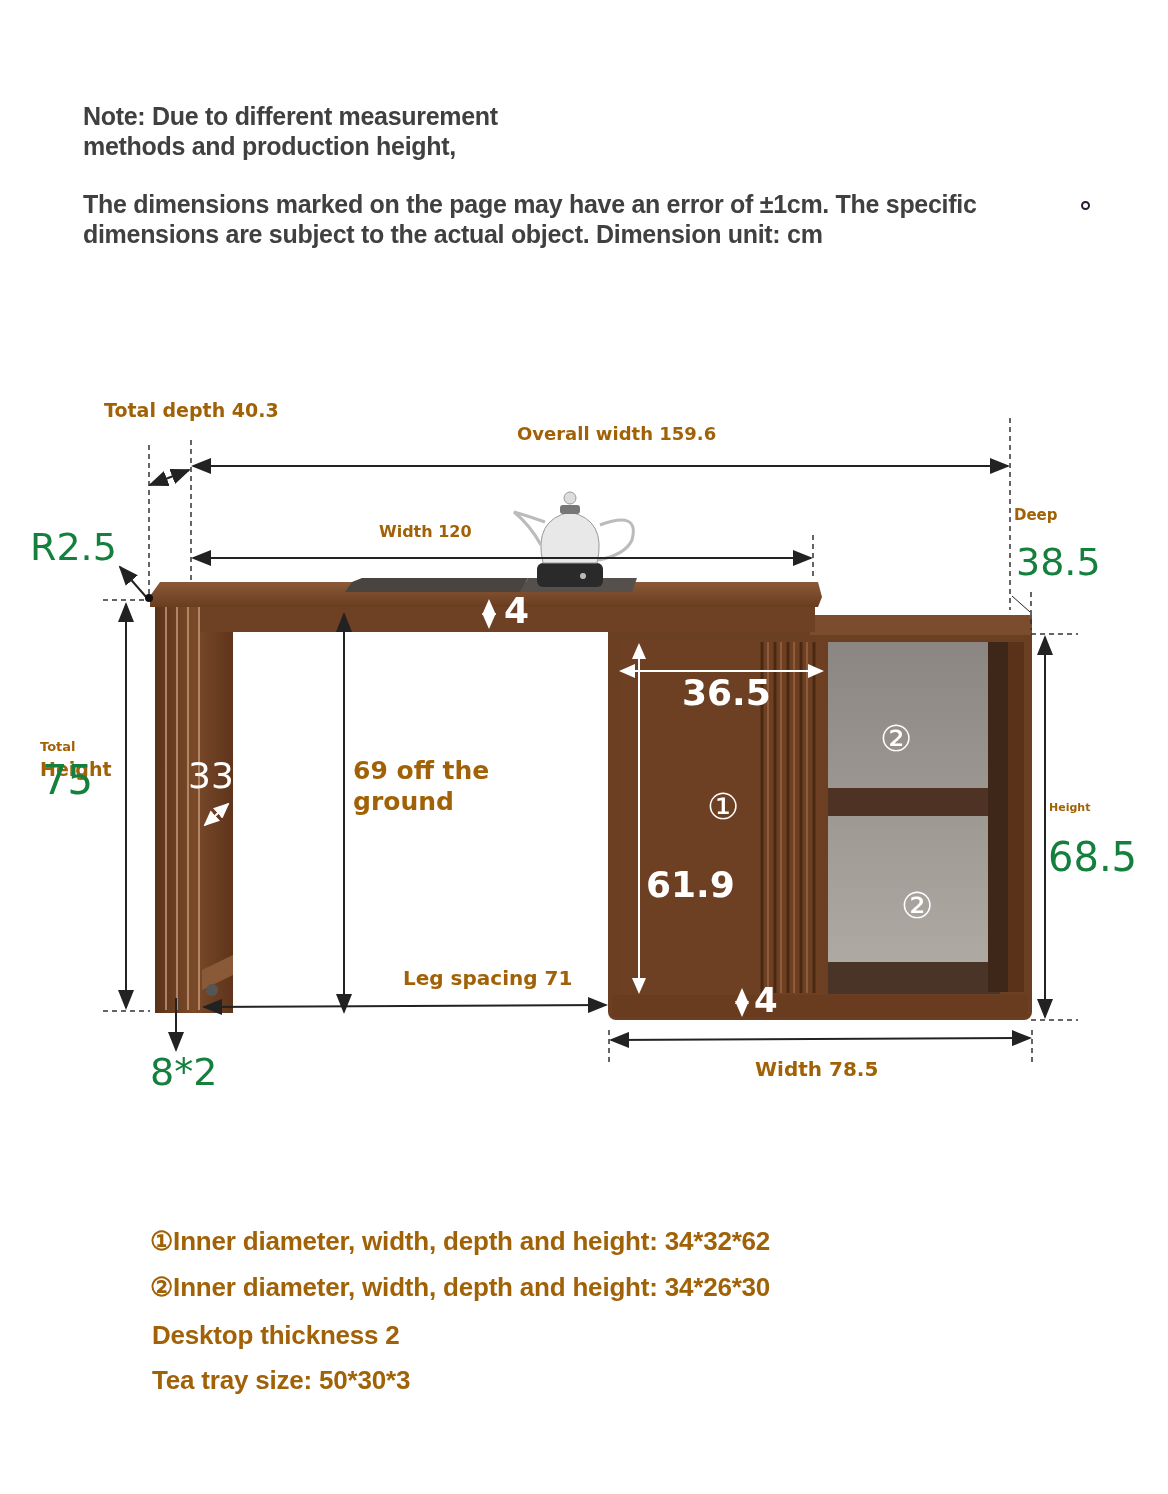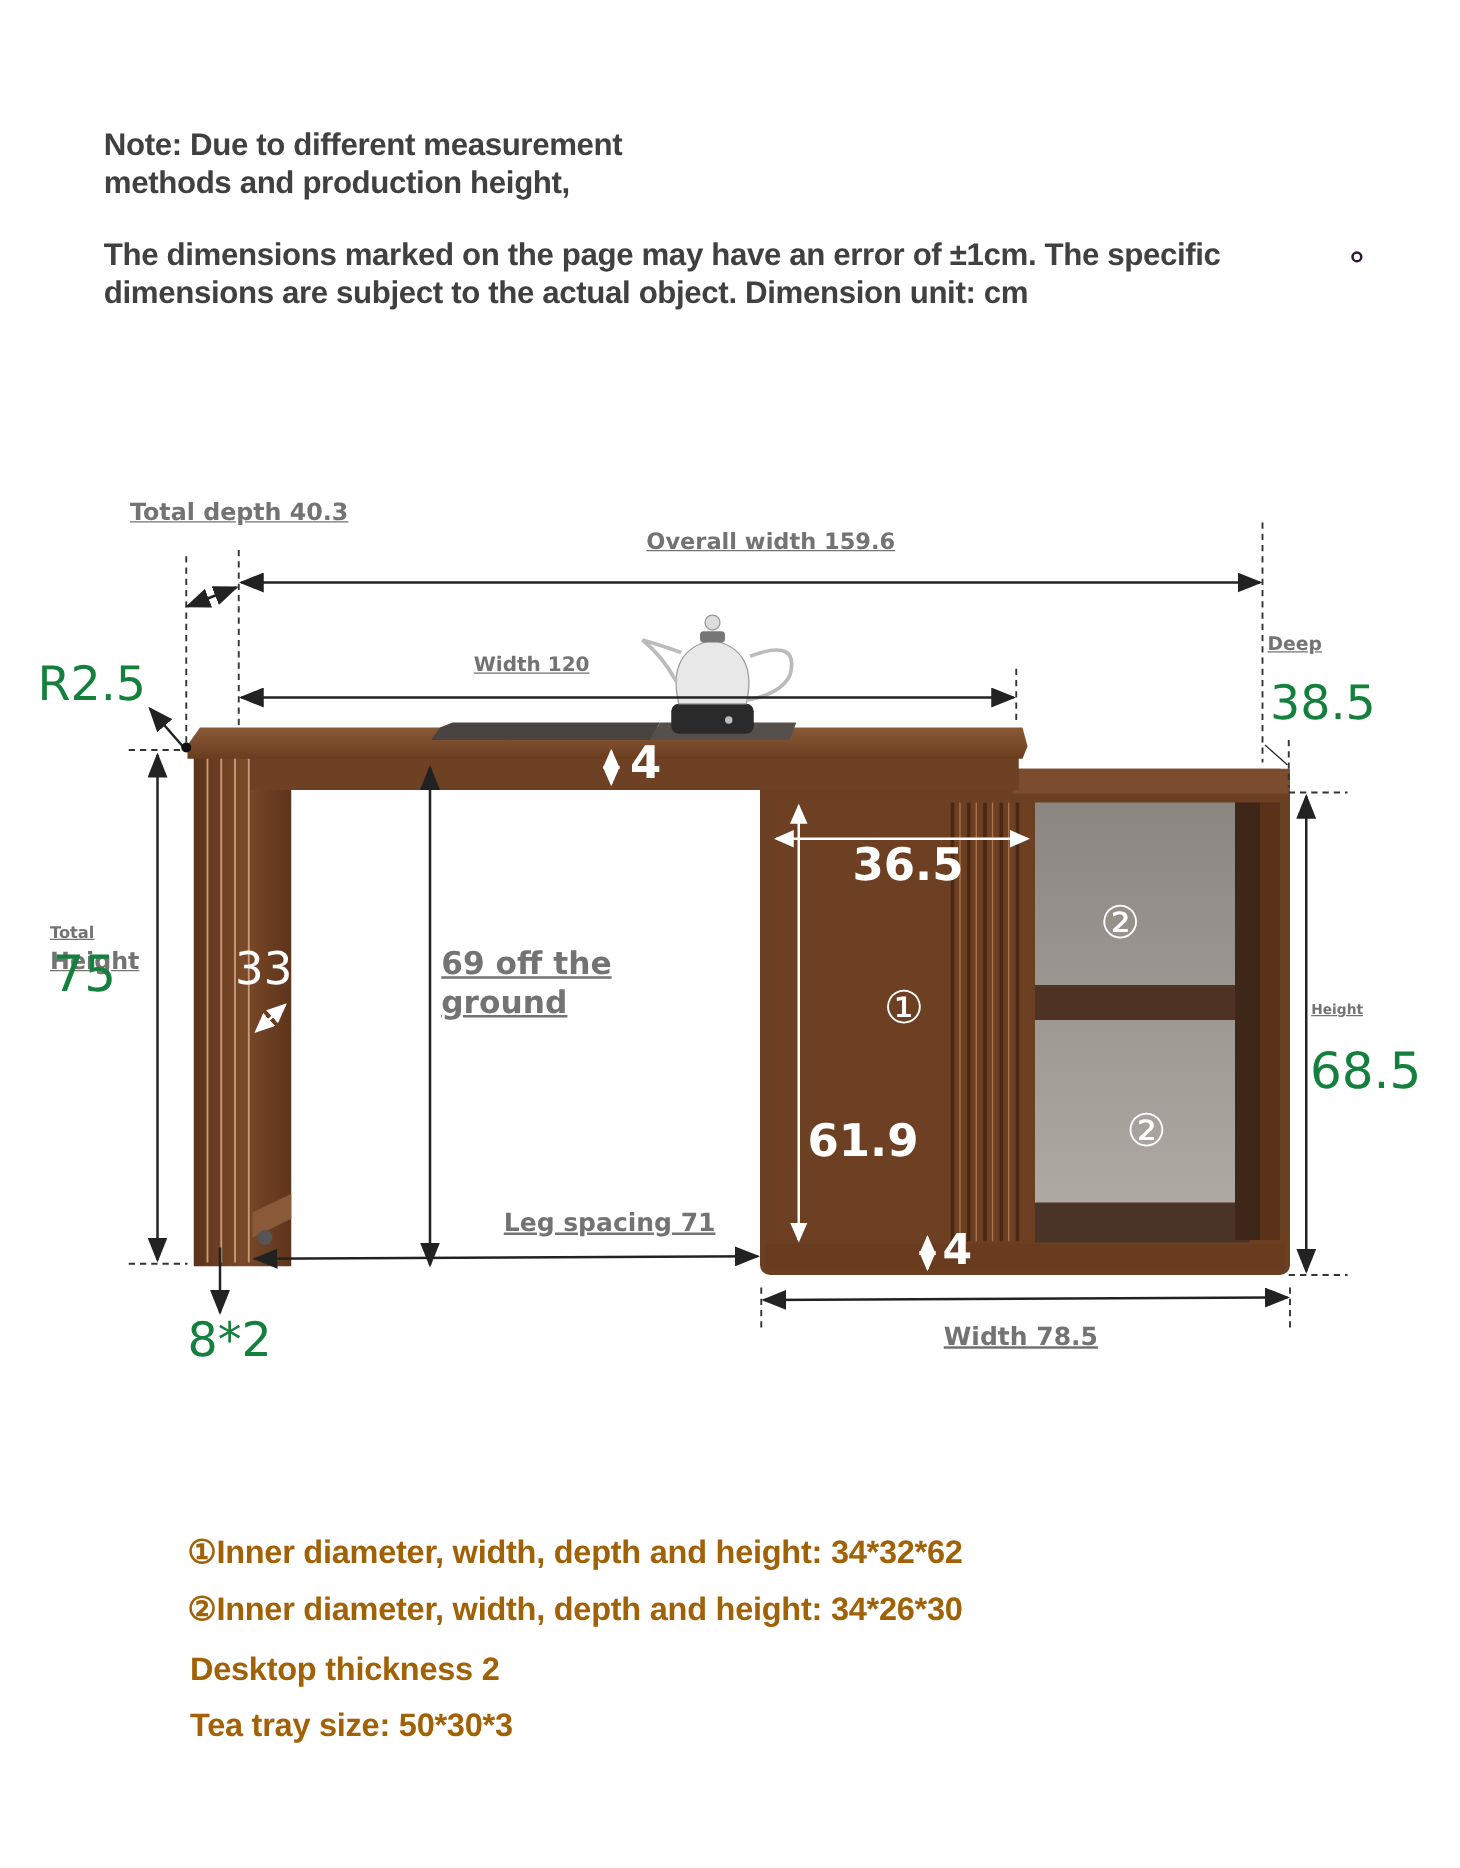--- a/index.html
+++ b/index.html
@@ -1,20 +1,20 @@
 <!DOCTYPE html>
 <html><head>
 <meta charset="utf-8">
 <style>
   * { box-sizing: border-box; margin: 0; padding: 0; }
   html, body { width: 1168px; height: 1494px; background: #ffffff; overflow: hidden; }
   body { position: relative; font-family: "Liberation Sans", "DejaVu Sans", sans-serif; }
   .abs { position: absolute; }
   .note { color: #404040; font-weight: bold; font-size: 25px; line-height: 30px; letter-spacing: -0.3px; }
-  .lbl-b { color: #737373; font-weight: bold; font-family: "DejaVu Sans", sans-serif; text-decoration: underline; }
+  .lbl-b { color: #a16207; font-weight: bold; font-family: "DejaVu Sans", sans-serif; }
   .lbl-g { color: #15803d; font-family: "DejaVu Sans", sans-serif; font-weight: normal; }
   .lbl-w { color: #ffffff; font-family: "DejaVu Sans", sans-serif; font-weight: bold; }
   .spec { color: #a16207; font-weight: bold; font-size: 26px; line-height: 30px; font-family: "Liberation Sans", sans-serif; letter-spacing: -0.2px; }
   svg { position: absolute; left: 0; top: 0; }
 </style>
 </head>
 <body>
 
 <div class="abs note" style="left:83px; top:101px;">Note: Due to different measurement</div>
 <div class="abs note" style="left:83px; top:131px;">methods and production height,</div>
@@ -161,21 +161,21 @@
 
 <div class="abs lbl-b" style="left:40px; top:735px; font-size:13px; line-height:23px;">Total</div>
 <div class="abs lbl-b" style="left:40px; top:758px; font-size:19px; line-height:23px;">Height</div>
 <div class="abs lbl-g" style="left:42px; top:757px; font-size:40px;">75</div>
 <div class="abs lbl-w" style="left:188px; top:755px; font-size:36px; font-weight:normal;">33</div>
 
 <div class="abs lbl-b" style="left:353px; top:755px; font-size:25px; line-height:31px;">69 off the</div>
 <div class="abs lbl-b" style="left:353px; top:786px; font-size:25px; line-height:31px;">ground</div>
 
 <div class="abs lbl-w" style="left:682px; top:672px; font-size:36px;">36.5</div>
-<div class="abs lbl-w" style="left:646px; top:864px; font-size:36px;margin-top:29px;">61.9</div>
+<div class="abs lbl-w" style="left:646px; top:864px; font-size:36px;">61.9</div>
 <div class="abs lbl-w" style="left:707px; top:786px; font-size:36px; font-weight:normal;">①</div>
 <div class="abs lbl-w" style="left:880px; top:718px; font-size:36px; font-weight:normal;">②</div>
 <div class="abs lbl-w" style="left:901px; top:885px; font-size:36px; font-weight:normal;">②</div>
 <div class="abs lbl-w" style="left:754px; top:980px; font-size:34px;">4</div>
 
 <div class="abs lbl-b" style="left:1049px; top:801px; font-size:11px;">Height</div>
 <div class="abs lbl-g" style="left:1048px; top:834px; font-size:40px;">68.5</div>
 
 <div class="abs lbl-b" style="left:403px; top:966px; font-size:20px;">Leg spacing 71</div>
 <div class="abs lbl-g" style="left:150px; top:1050px; font-size:38px;">8*2</div>

